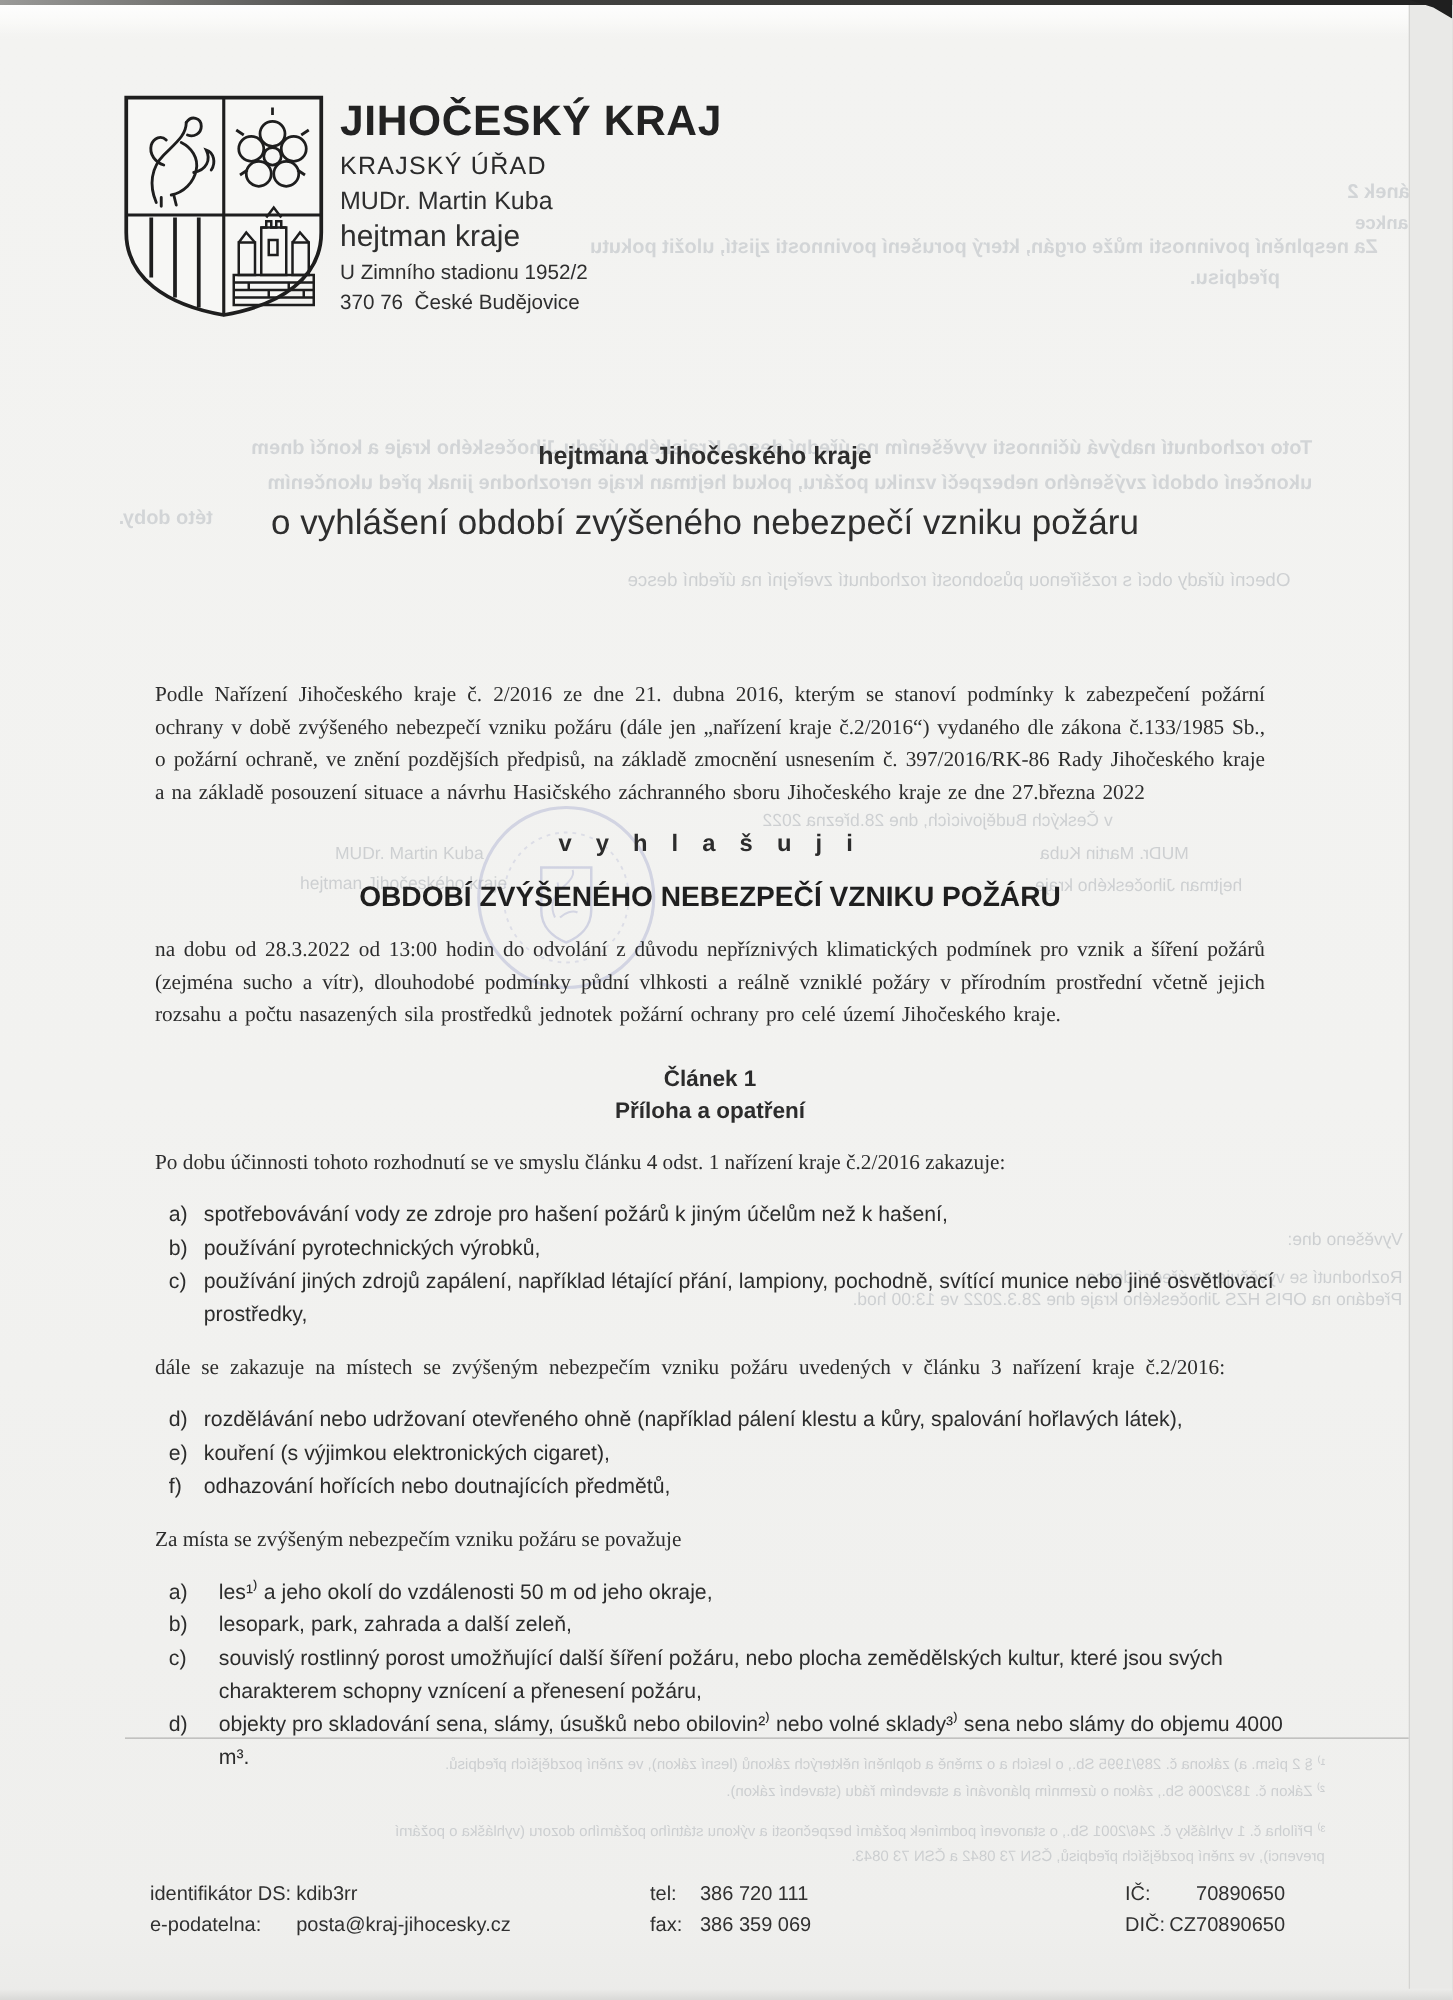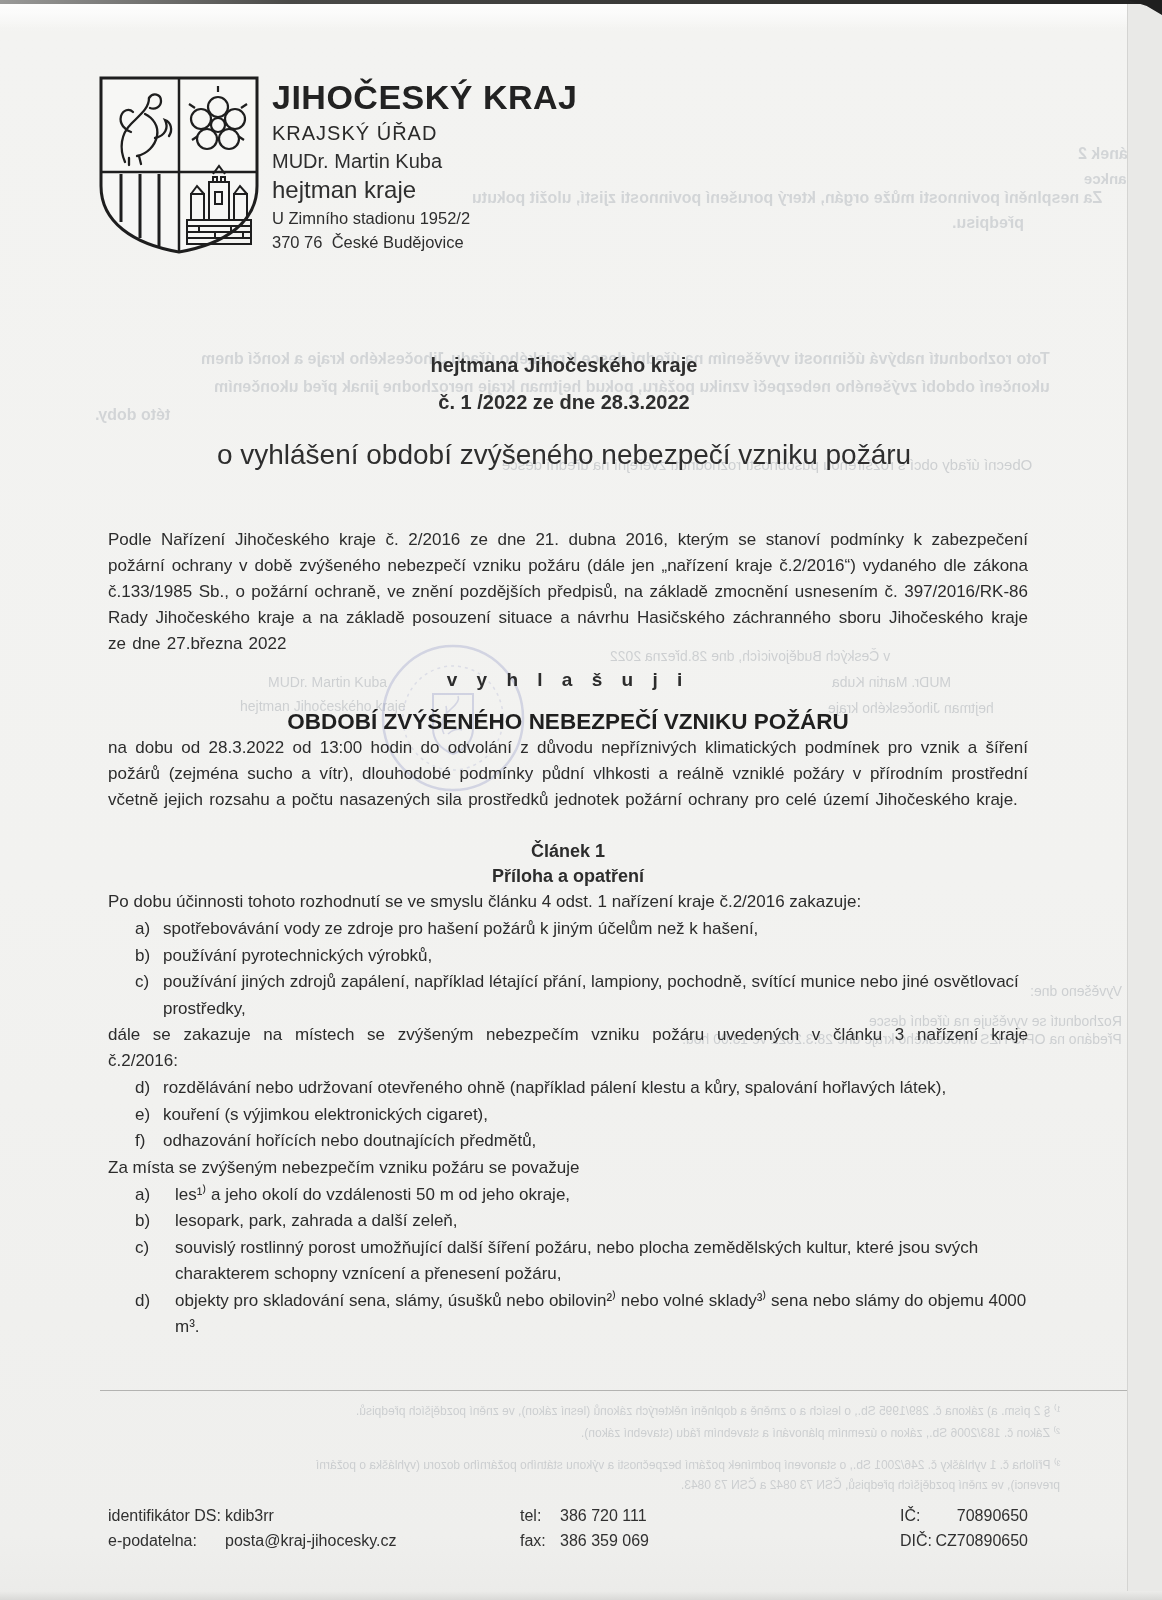--- a/index.html
+++ b/index.html
@@ -17,40 +17,40 @@
   .prole{font-size:24px;margin-top:3px;}
   .addr{font-size:16.5px;margin-top:5px;white-space:pre;}
   
   .titleblock{position:absolute;left:100px;right:134px;top:341px;text-align:center;z-index:3;}
   .t1{font-size:23px;font-weight:700;color:#1f1f1f;}
   .t2{font-size:20px;font-weight:700;margin-top:13px;}
   .t3{font-size:20px;font-weight:700;margin-top:14px;}
   .t4{font-size:28px;font-weight:400;margin-top:25px;}
   
   .content{position:absolute;left:108px;top:527px;width:920px;font-size:17px;line-height:26px;z-index:3;color:#2c2c2c;}
-  .content p{margin:0;}
+  .content p{margin:16px;font-family:Liberation Serif, serif;}
   .just{text-align:justify;word-spacing:1.5px;}
   .spread{text-align:justify;word-spacing:4.5px;}
   .vyh{text-align:center;font-weight:700;font-size:19px;letter-spacing:7px;margin-top:10px;}
   .bigh{text-align:center;font-weight:700;font-size:22.5px;margin-top:16px;color:#1f1f1f;}
   .period{margin-top:20px;}
   .arth{margin-top:26px;text-align:center;font-weight:700;font-size:18px;line-height:25px;}
   .podobu{margin-top:15px;}
   .list{margin-top:1px;}
   .li{display:flex;line-height:26.5px;}
   .li .k{width:28px;flex:0 0 28px;margin-left:27px;}
   .li .t{flex:1;}
   .l3 .li .k{width:40px;flex:0 0 40px;}
   .dale{margin-top:13px;}
   .zamista{margin-top:36px;}
   
   .fnrule{position:absolute;left:100px;width:1040px;top:1390px;border-top:1px solid #b3b3b1;z-index:2;}
   .footer{position:absolute;left:108px;top:1503px;width:920px;font-size:16px;line-height:25px;z-index:3;color:#303030;}
   .fcol{position:absolute;top:0;}
-  .fleft{left:0;}
+  .fleft{left:12px;}
   .fmid{left:412px;}
   .fright{right:0;width:128px;}
   .frow{display:flex;}
   .fleft .flabel{width:117px;flex:0 0 117px;}
   .fmid .flabel{width:40px;flex:0 0 40px;}
   .fright .frow{justify-content:space-between;text-align:center;}
   
   .ghost{position:absolute;color:#a9aeb4;opacity:.5;filter:blur(.6px);white-space:nowrap;z-index:1;}
   .mir{transform:scaleX(-1);}
   .gb{font-weight:700;color:#b3b8be;}
@@ -152,21 +152,20 @@
     <div class="org">JIHOČESKÝ KRAJ</div>
     <div class="office">KRAJSKÝ ÚŘAD</div>
     <div class="pname">MUDr. Martin Kuba</div>
     <div class="prole">hejtman kraje</div>
     <div class="addr">U Zimního stadionu 1952/2</div>
     <div class="addr">370 76  České Budějovice</div>
   </div>
 
   <div class="titleblock">
     <div class="t2">hejtmana Jihočeského kraje</div>
-    <div class="t3">č. 1 /2022 ze dne 28.3.2022</div>
     <div class="t4">o vyhlášení období zvýšeného nebezpečí vzniku požáru</div>
   </div>
 
   <div class="content">
     <p class="just">Podle Nařízení Jihočeského kraje č. 2/2016 ze dne 21. dubna 2016, kterým se stanoví podmínky k zabezpečení požární ochrany v době zvýšeného nebezpečí vzniku požáru (dále jen „nařízení kraje č.2/2016“) vydaného dle zákona č.133/1985 Sb., o požární ochraně, ve znění pozdějších předpisů, na základě zmocnění usnesením č. 397/2016/RK-86 Rady Jihočeského kraje a na základě posouzení situace a návrhu Hasičského záchranného sboru Jihočeského kraje ze dne 27.března 2022</p>
     <div class="vyh">v y h l a š u j i</div>
     <div class="bigh">OBDOBÍ ZVÝŠENÉHO NEBEZPEČÍ VZNIKU POŽÁRU</div>
     <p class="just period">na dobu od 28.3.2022 od 13:00 hodin do odvolání z důvodu nepříznivých klimatických podmínek pro vznik a šíření požárů (zejména sucho a vítr), dlouhodobé podmínky půdní vlhkosti a reálně vzniklé požáry v přírodním prostřední včetně jejich rozsahu a počtu nasazených sila prostředků jednotek požární ochrany pro celé území Jihočeského kraje.</p>
 
     <div class="arth">

